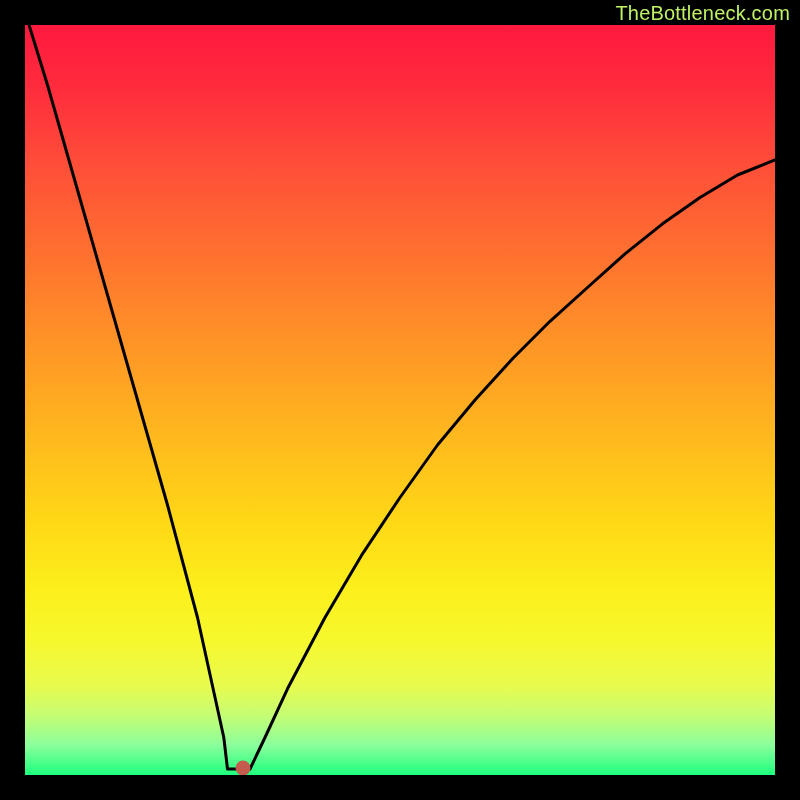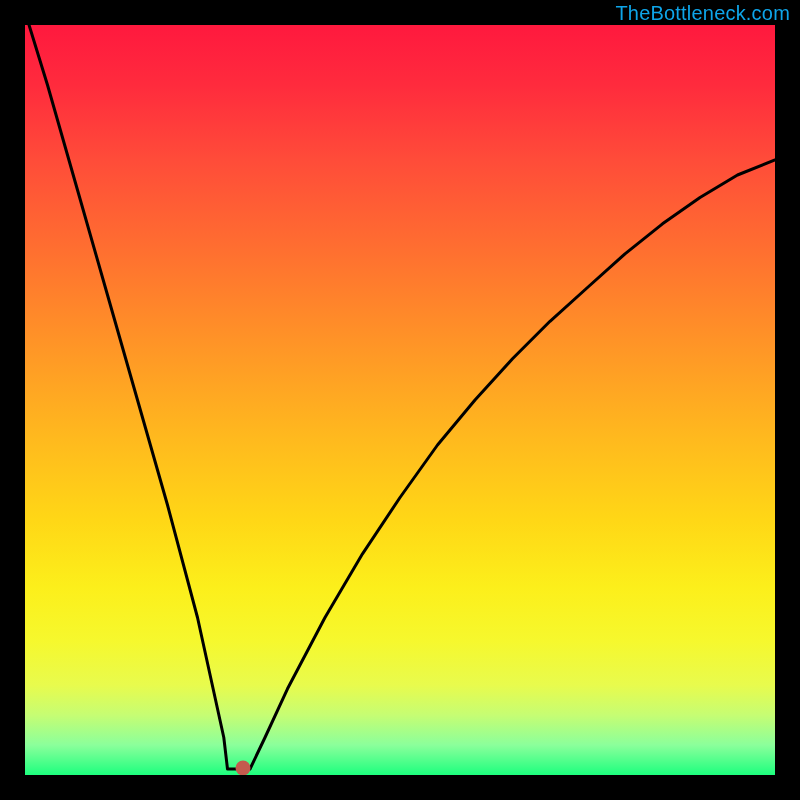--- a/index.html
+++ b/index.html
@@ -16,21 +16,21 @@
     top: 0;
     left: 0;
     width: 800px;
     height: 800px;
     background: #000;
   }
   .watermark {
     position: absolute;
     top: 2px;
     right: 10px;
-    color: #0ea5e9;
+    color: #bef264;
     font-size: 20px;
     font-weight: 500;
     letter-spacing: 0.2px;
     z-index: 30;
   }
   .plot {
     position: absolute;
     top: 25px;
     left: 25px;
     width: 750px;

